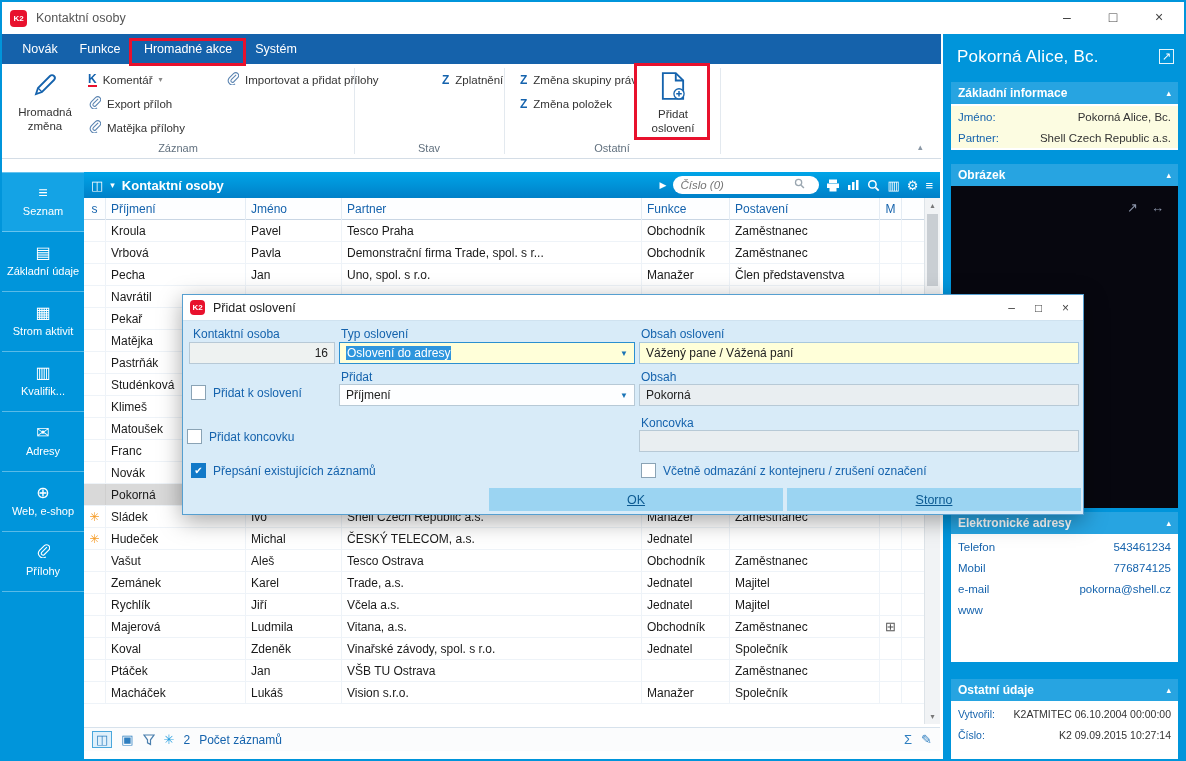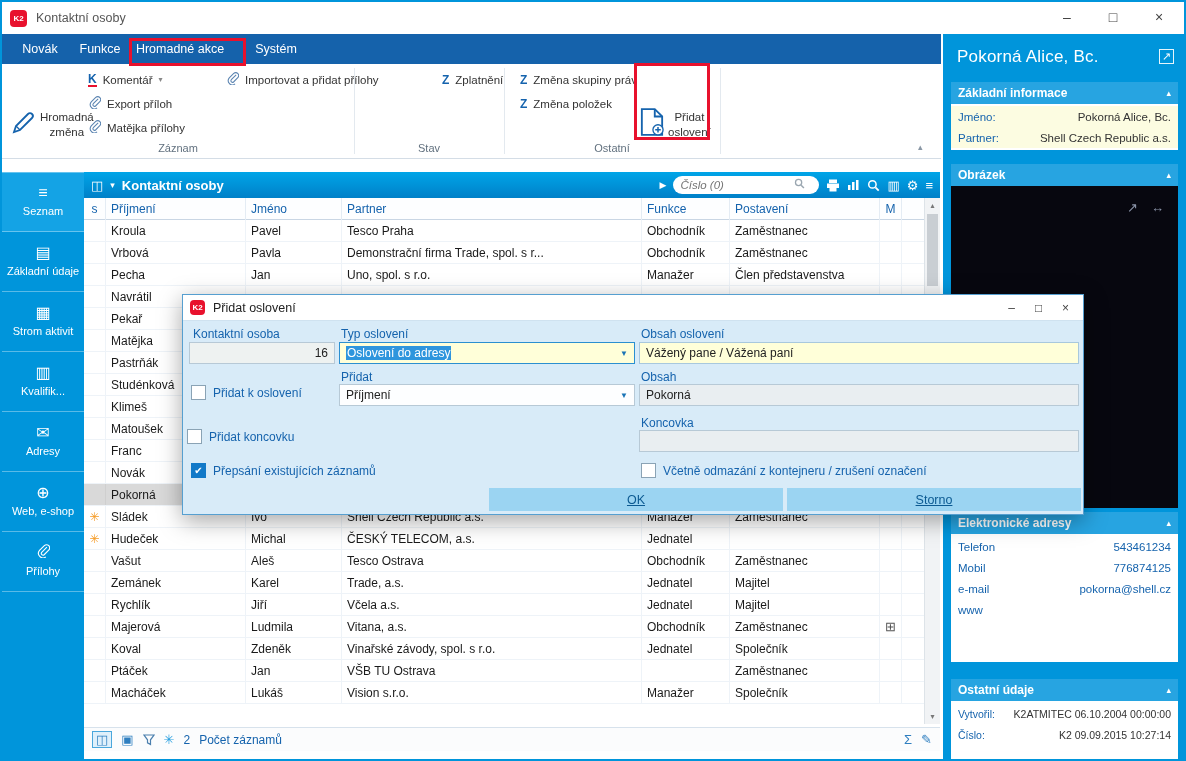--- a/index.html
+++ b/index.html
@@ -9,21 +9,21 @@
 .titlebar{position:absolute;left:0;top:0;width:100%;height:32px;background:#fff;display:flex;align-items:center;padding-left:8px}
 .k2logo{width:17px;height:17px;background:#e8112d;color:#fff;font-weight:bold;font-size:8px;display:inline-flex;align-items:center;justify-content:center;border-radius:4px;flex:none}
 .apptitle{margin-left:9px;color:#555;font-size:12.5px}
 .wincontrols{position:absolute;right:2px;top:0;height:30px;display:flex}
 .wbtn{width:46px;height:100%;display:flex;align-items:center;justify-content:center;color:#444;font-size:14px}
 
 .tabbar{position:absolute;left:0;top:32px;width:939px;height:30px;background:#1562ab}
 .tab{position:absolute;top:0;height:30px;display:flex;align-items:center;justify-content:center;color:#fff;font-size:12.5px}
 
 .ribbon{position:absolute;left:0;top:62px;width:939px;height:95px;background:#fff;border-bottom:1px solid #d4dde6}
-.bigbtn{position:absolute;top:3px;width:70px;height:72px;display:flex;flex-direction:row;align-items:flex-end;gap:4px;padding-top:5px;text-align:center}
+.bigbtn{position:absolute;top:3px;width:70px;height:72px;display:flex;flex-direction:column;align-items:center;gap:4px;padding-top:5px;text-align:center}
 .biglabel{font-size:11.5px;color:#333;line-height:1.25}
 .smallstack{position:absolute;top:4px;display:flex;flex-direction:column;gap:1px}
 .sbtn{height:23px;display:flex;align-items:center;gap:6px;padding:0 6px;font-size:11.5px;color:#333;white-space:nowrap}
 .kicon{color:#1563ad;font-weight:bold;font-size:12px;border-bottom:2px solid #e8112d;line-height:1}
 .zicon{color:#1563ad;font-weight:bold;font-size:12px;line-height:1}
 .caret{color:#888;font-size:8px}
 .rgroup-label{position:absolute;top:78px;height:15px;text-align:center;font-size:11px;color:#62717f}
 .rdivider{position:absolute;top:4px;height:86px;width:1px;background:#e3e9ef}
 .collapse{position:absolute;left:916px;top:78px;color:#8a97a5;font-size:9px}
 
@@ -119,21 +119,21 @@
     <div class="wincontrols">
       <span class="wbtn">–</span>
       <span class="wbtn">□</span>
       <span class="wbtn">×</span>
     </div>
   </div>
 
   <div class="tabbar">
     <span class="tab" style="left:10px;width:56px">Novák</span>
     <span class="tab" style="left:66px;width:64px">Funkce</span>
-    <span class="tab" style="left:122px;width:112px">Hromadné akce</span>
+    <span class="tab" style="left:130px;width:112px">Hromadné akce</span>
     <span class="tab" style="left:242px;width:64px">Systém</span>
   </div>
 
   <div class="ribbon">
     <div class="bigbtn" style="left:8px">
       <span>
         <svg width="26" height="26" viewBox="0 0 26 26">
             <path d="M4 22 l2-6 L18 4 a2.8 2.8 0 0 1 4 4 L10 20 z" fill="#fff" stroke="#1563ad" stroke-width="1.8"></path>
             <path d="M6 16 l4 4" stroke="#1563ad" stroke-width="1.3"></path>
           </svg>

